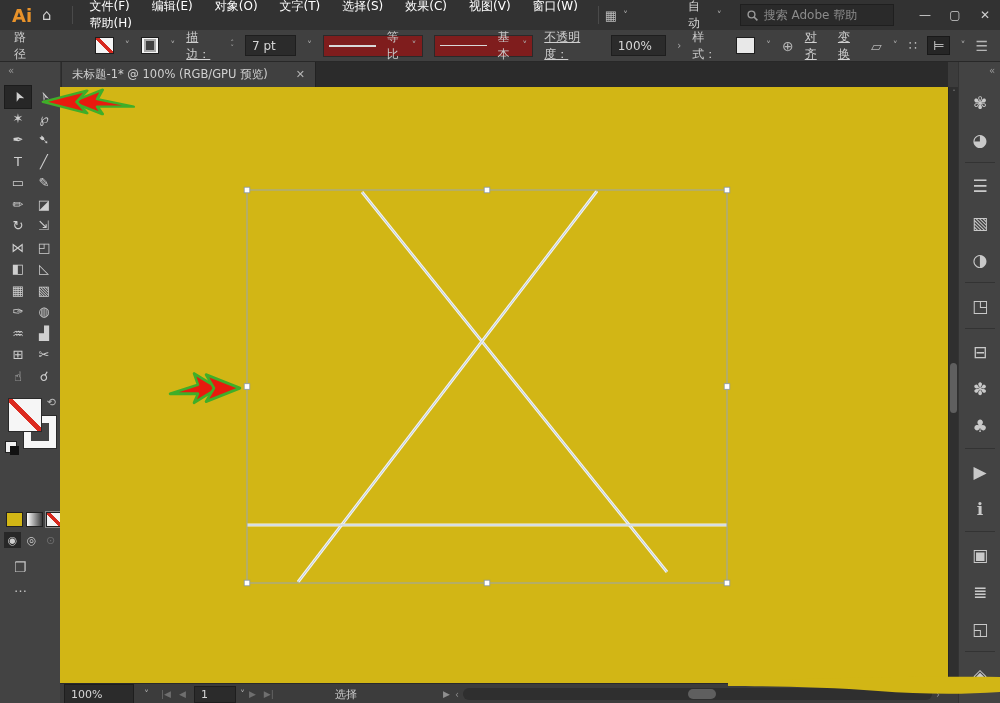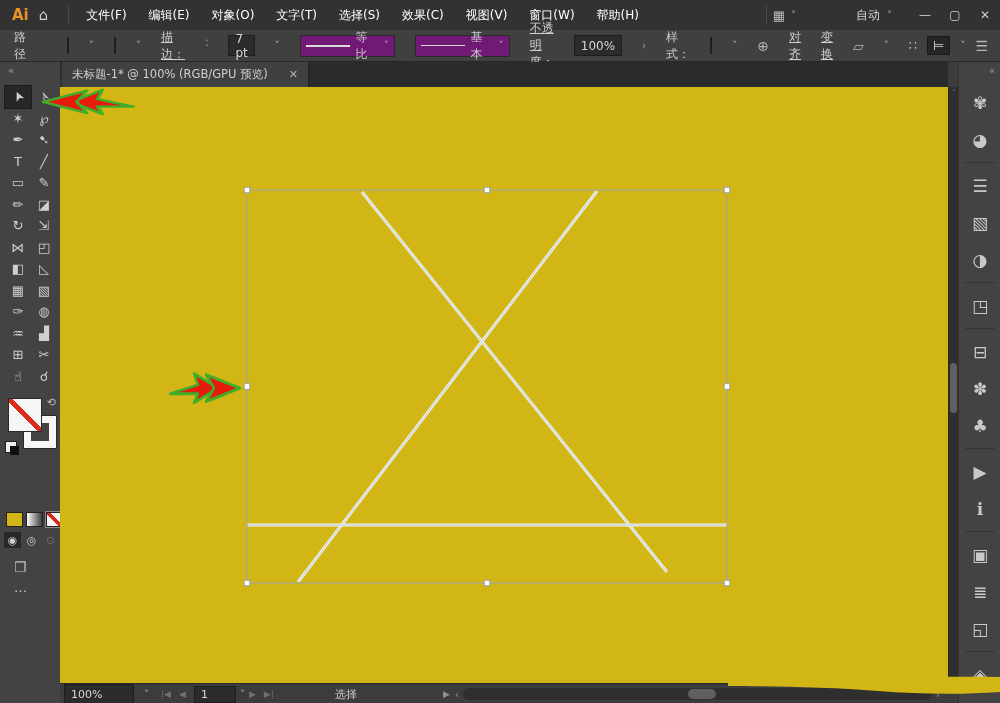--- a/index.html
+++ b/index.html
@@ -4,43 +4,43 @@
 <style>
   html,body{margin:0;padding:0;}
   body{width:1000px;height:703px;position:relative;overflow:hidden;
        font-family:"DejaVu Sans","Liberation Sans",sans-serif;
        background:#3c3c3c;color:#c9c9c9;font-size:12px;
        -webkit-font-smoothing:antialiased;}
   .abs{position:absolute;}
   
   #menubar{left:0;top:0;width:1000px;height:30px;background:#323232;
            display:flex;align-items:center;border-bottom:1px solid #272727;}
-  #logo{color:#e8922a;font-weight:bold;font-size:15px;margin:0 10px 0 12px;}
+  #logo{color:#e8922a;font-weight:bold;font-size:18px;margin:0 10px 0 12px;}
   #home-icon{font-size:15px;color:#cfcfcf;margin-right:14px;}
   .vsep{width:1px;height:18px;background:#4a4a4a;margin:0 6px;}
   .menu-item{padding:0 11px;color:#ffffff;cursor:default;}
   #menubar-right{margin-left:auto;display:flex;align-items:center;}
   #arrange-dd{display:flex;align-items:center;gap:7px;margin-right:18px;color:#d2d2d2;}
   #search-box{width:150px;height:20px;background:#2a2a2a;border:1px solid #1f1f1f;
               display:flex;align-items:center;gap:6px;padding:0 6px;color:#8b8b8b;margin-right:16px;}
   #win-controls{display:flex;}
   #win-controls span{width:30px;text-align:center;color:#cfcfcf;font-size:12px;}
   .chev{color:#aaa;font-size:10px;}
   
   #controlbar{left:0;top:30px;width:1000px;height:32px;background:#404040;
-              border-bottom:1px solid #282828;display:flex;align-items:center;gap:20px;padding-left:14px;box-sizing:border-box;}
+              border-bottom:1px solid #282828;display:flex;align-items:center;gap:11px;padding-left:14px;box-sizing:border-box;}
   .link{text-decoration:underline;color:#cfcfcf;}
   .mini-swatch{width:18px;height:15px;background:#f2f2f2;border:1px solid #1e1e1e;position:relative;overflow:hidden;}
   .none-slash{background:linear-gradient(45deg,transparent 42%,#d6281e 42%,#d6281e 58%,transparent 58%),#f5f5f5;}
   .stroke-swatch{background:#f5f5f5;}
   .stroke-swatch:after{content:"";position:absolute;left:4px;top:3px;right:4px;bottom:3px;background:#404040;outline:2px solid #aaa;}
   .dark-input{background:#2b2b2b;border:1px solid #1e1e1e;color:#d6d6d6;height:19px;display:flex;align-items:center;padding:0 6px;}
   .stepper{display:flex;flex-direction:column;font-size:7px;line-height:5px;color:#bbb;}
   .line-sample{width:52px;height:2px;background:#d9d9d9;display:inline-block;margin-right:6px;}
-  .dd-box{display:flex;align-items:center;background:#701a75;border:1px solid #2a2a2a;height:20px;padding:0 5px;}
+  .dd-box{display:flex;align-items:center;background:#7f1d1d;border:1px solid #2a2a2a;height:20px;padding:0 5px;text-align:center;}
   .cicon{color:#b5b5b5;font-size:14px;}
   #cb-right{margin-left:auto;display:flex;align-items:center;gap:10px;padding-right:12px;}
   #workspace-btn{background:#262626;border:1px solid #191919;padding:1px 5px;color:#dcdcdc;font-size:13px;}
   
   #toolbar{left:0;top:62px;width:60px;height:641px;background:#434343;border-right:1px solid #333;}
   #toolbar-collapse{position:absolute;left:8px;top:3px;color:#9a9a9a;font-size:10px;}
   #tool-grid{position:absolute;left:5px;top:24px;width:52px;display:grid;
              grid-template-columns:26px 26px;grid-auto-rows:21.5px;}
   .tool{display:flex;align-items:center;justify-content:center;color:#cfcfcf;font-size:13px;cursor:default;}
   .tool.active{background:#272727;outline:1px solid #1c1c1c;}
@@ -59,21 +59,21 @@
   #swatch-none{background:linear-gradient(45deg,transparent 40%,#d6281e 40%,#d6281e 60%,transparent 60%),#f5f5f5;outline:1px solid #888;}
   #mode-row{position:absolute;left:4px;top:470px;display:flex;gap:2px;}
   .mode-btn{width:17px;height:16px;display:flex;align-items:center;justify-content:center;color:#cfcfcf;font-size:11px;}
   .mode-btn.active{background:#272727;}
   .mode-btn.dim{color:#6e6e6e;}
   #screen-mode{position:absolute;left:14px;top:497px;color:#c4c4c4;font-size:14px;}
   #more-tools{position:absolute;left:14px;top:518px;color:#c4c4c4;font-size:13px;letter-spacing:1px;}
   
   #tabbar{left:60px;top:62px;width:888px;height:25px;background:#2b2b2b;border-bottom:1px solid #1f1f1f;}
   #doc-tab{position:absolute;left:2px;top:0;height:25px;background:#404040;display:flex;align-items:center;
-           padding:0 10px;gap:21px;font-size:11.5px;color:#cfcfcf;border-right:1px solid #222;}
+           padding:0 10px;gap:28px;font-size:11.5px;color:#cfcfcf;border-right:1px solid #222;}
   #tab-close{color:#b5b5b5;font-size:11px;}
   
   #canvas-wrap{left:60px;top:87px;width:888px;height:596px;}
   
   #vscroll{left:948px;top:87px;width:10px;height:596px;background:#2f2f2f;border-left:1px solid #262626;}
   #vscroll-up{position:absolute;top:2px;left:0;width:10px;text-align:center;color:#8d8d8d;font-size:7px;}
   #vscroll-thumb{position:absolute;left:1px;top:276px;width:7px;height:50px;background:#5f5f5f;border-radius:4px;}
   
   #statusbar{left:60px;top:683px;width:888px;height:20px;background:#3c3c3c;border-top:1px solid #2a2a2a;
              display:flex;align-items:center;font-size:11px;}
@@ -105,20 +105,27 @@
   <span id="home-icon" data-name="home-icon">⌂</span>
   <span class="vsep" data-name="divider"></span>
   <div id="menu-items" data-name="menu-items"><span class="menu-item" data-name="menu-file">文件(F)</span><span class="menu-item" data-name="menu-edit">编辑(E)</span><span class="menu-item" data-name="menu-object">对象(O)</span><span class="menu-item" data-name="menu-type">文字(T)</span><span class="menu-item" data-name="menu-select">选择(S)</span><span class="menu-item" data-name="menu-effect">效果(C)</span><span class="menu-item" data-name="menu-view">视图(V)</span><span class="menu-item" data-name="menu-window">窗口(W)</span><span class="menu-item" data-name="menu-help">帮助(H)</span></div>
   <div id="menubar-right" data-name="menubar-right">
     <span class="vsep" data-name="divider"></span>
     <span style="font-size:13px;color:#bbb;margin-right:6px;" data-name="layout-icon">▦</span>
     <span class="chev" style="margin-right:60px;" data-name="chevron-down-icon">˅</span>
     <div id="arrange-dd" data-name="arrange-dropdown">
       <span data-name="arrange-label">自动</span>
       <span class="chev" data-name="chevron-down-icon">˅</span>
+    </div>
+    <div id="search-box" data-name="search-input">
+      <svg width="11" height="11" viewBox="0 0 11 11" data-name="search-icon">
+        <circle cx="4.5" cy="4.5" r="3.4" fill="none" stroke="#9a9a9a" stroke-width="1.4"></circle>
+        <line x1="7" y1="7" x2="10.4" y2="10.4" stroke="#9a9a9a" stroke-width="1.6"></line>
+      </svg>
+      <span data-name="search-placeholder">搜索 Adobe 帮助</span>
     </div>
     <div id="win-controls" data-name="window-controls">
       <span data-name="minimize-button">—</span>
       <span data-name="maximize-button">▢</span>
       <span data-name="close-button">✕</span>
     </div>
   </div>
 </div>
 
 <div id="controlbar" class="abs" data-name="control-bar">

